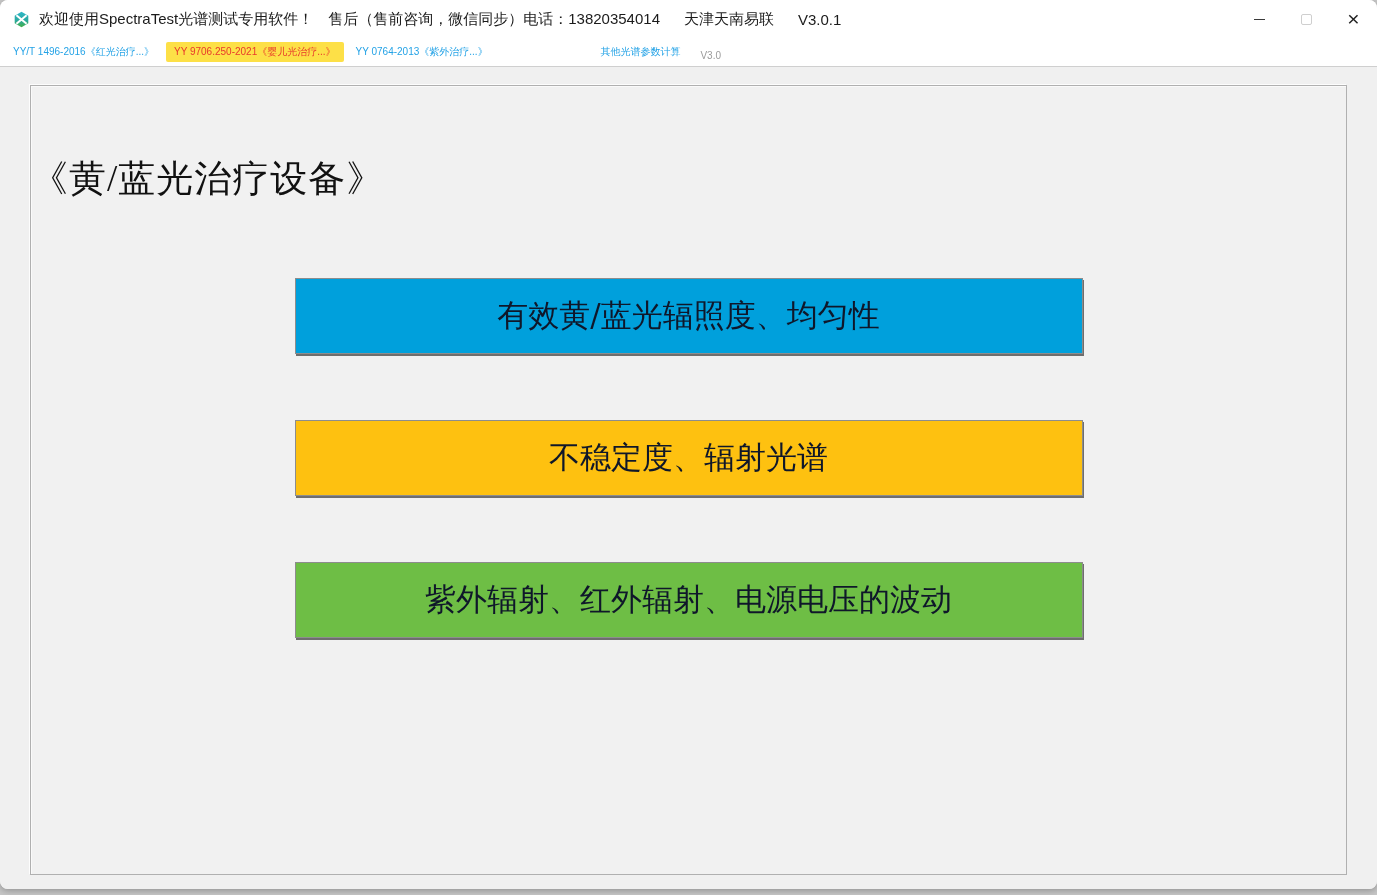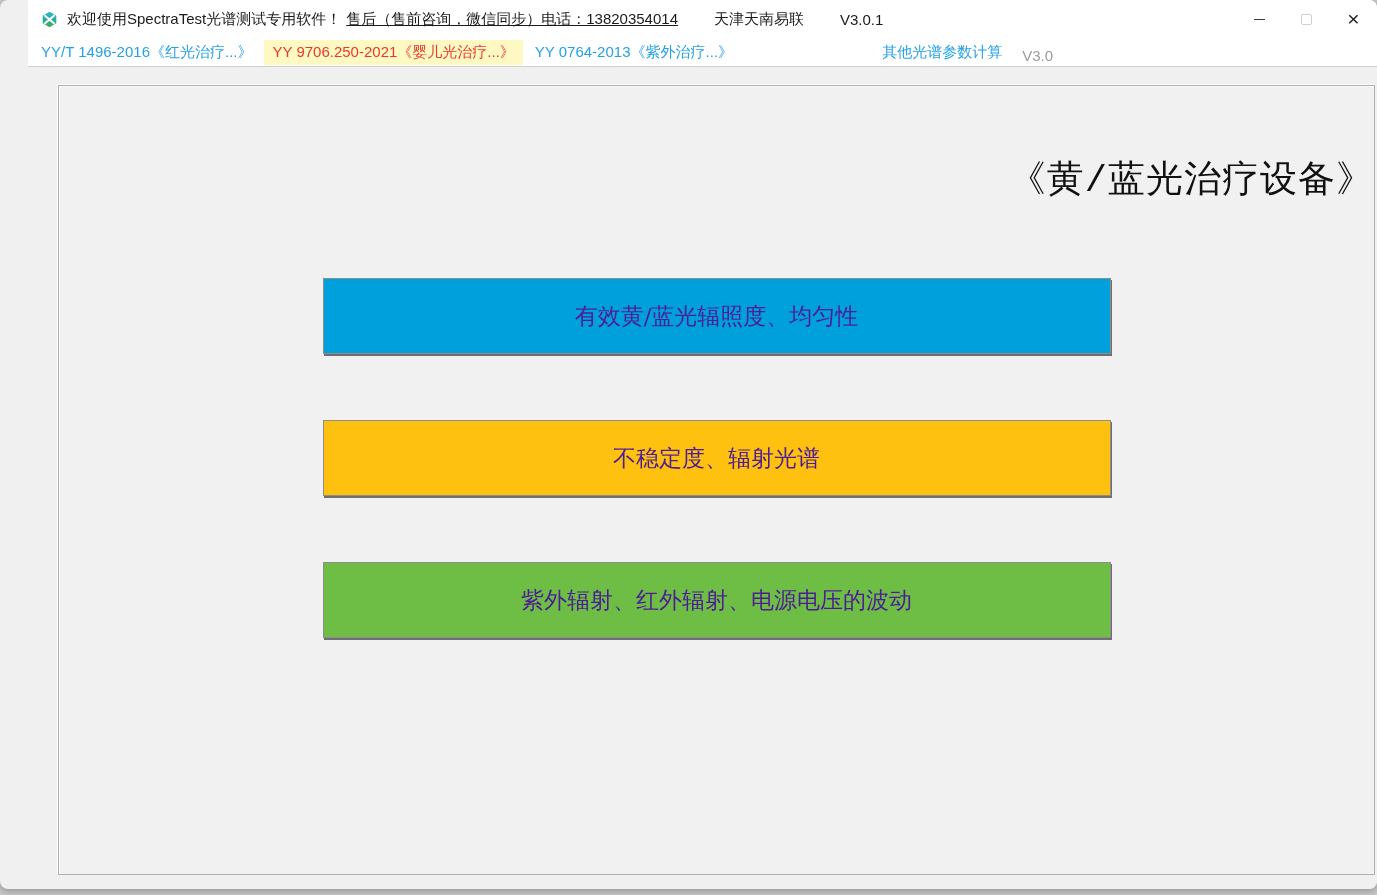--- a/index.html
+++ b/index.html
@@ -9,37 +9,36 @@
     background: #c6c6c6;
     font-family: "Liberation Sans", sans-serif;
   }
   .window {
     position: absolute; left: 0; top: 0;
     width: 1377px; height: 889px;
     background: #f0f0f0;
     border-radius: 8px;
     box-shadow: 0 2px 6px rgba(0,0,0,0.25);
     overflow: hidden;
-    padding-left: 28px;
   }
   
   .titlebar {
     height: 38px;
     background: #ffffff;
     display: flex;
     align-items: center;
     padding-left: 13px;
     font-size: 15px;
     color: #1b1b1b;
     white-space: nowrap;
   }
   .app-icon { width: 17px; height: 17px; margin-right: 9px; flex: 0 0 auto; }
   .tb-text { margin-right: 0; }
-  .tb-gap-sm { margin-left: 5px; text-decoration: underline; }
-  .tb-gap-md { margin-left: 36px; }
+  .tb-gap-sm { margin-left: 15px; }
+  .tb-gap-md { margin-left: 24px; }
   .win-controls {
     margin-left: auto;
     display: flex;
     height: 38px;
     align-self: flex-start;
   }
   .win-btn {
     width: 47px; height: 38px;
     display: flex; align-items: center; justify-content: center;
     color: #2b2b2b;
@@ -50,21 +49,21 @@
   .win-btn .square { display:block; width: 11px; height: 11px; border: 1.5px solid #cfcfcf; border-radius: 2px; }
   .win-btn.close { font-size: 21px; font-weight: 300; color: #1f1f1f; }
   
   .tabbar {
     height: 29px;
     background: #ffffff;
     border-bottom: 1px solid #cfcfcf;
     display: flex;
     align-items: center;
     padding-left: 5px;
-    font-size: 15px;
+    font-size: 10px;
     white-space: nowrap;
   }
   .tab {
     padding: 3px 8px;
     margin-right: 4px;
     border-radius: 2px;
     cursor: pointer;
   }
   
   .main {
@@ -76,37 +75,37 @@
     position: absolute;
     left: 30px; top: 18px;
     width: 1317px; height: 790px;
     background: #f1f1f1;
     border: 1px solid #b0b0b0;
     box-shadow: -1px -1px 0 #fdfdfd, inset 1px 1px 0 #fafafa;
   }
   .page-title {
     position: absolute;
     top: 68px; left: 0; right: 0;
-    text-align: right;
-    font-family: Liberation Mono, monospace;
+    text-align: left;
+    font-family: Liberation Serif, serif;
     font-size: 37px;
     color: #111;
     letter-spacing: 1px;
   }
   .action-button {
     position: absolute;
     left: 50%;
     transform: translateX(-50%);
     width: 788px; height: 76px;
     border: 1px solid #8d8d8d;
     box-shadow: 1px 2px 0 #6e6e6e;
     display: flex; align-items: center; justify-content: center;
     font-family: "DejaVu Serif", "Liberation Serif", serif;
-    font-size: 23px;
-    color: #4c1d95;
+    font-size: 31px;
+    color: #0f172a;
     cursor: pointer;
   }
   .btn-1 { top: 192px; }
   .btn-2 { top: 334px; }
   .btn-3 { top: 476px; }
   .btn-4 { top: 618px; }
 </style>
 </head>
 <body>
 
@@ -137,21 +136,21 @@
         <span class="square"></span>
       </div>
       <div class="win-btn close">
         <span>×</span>
       </div>
     </div>
   </div>
 
   <div class="tabbar">
     <span class="tab" style="background: transparent; color: rgb(35, 162, 230);">YY/T 1496-2016《红光治疗...》</span>
-    <span class="tab" style="background: #fef9c3; color: rgb(232, 57, 43);">YY 9706.250-2021《婴儿光治疗...》</span>
+    <span class="tab" style="background: #fde047; color: rgb(232, 57, 43);">YY 9706.250-2021《婴儿光治疗...》</span>
     <span class="tab" style="background: transparent; color: rgb(35, 162, 230);">YY 0764-2013《紫外治疗...》</span>
     <span class="tab" style="background: transparent; color: rgb(232, 57, 43); margin-top: 47px;">黄/蓝光治疗设备</span>
     <span class="tab" style="background: transparent; color: rgb(35, 162, 230);">其他光谱参数计算</span>
     <span class="tab" style="background: transparent; color: rgb(155, 155, 155); margin-top: 7px;">V3.0</span>
   </div>
 
   <div class="main">
     <div class="panel">
       <div class="page-title">《黄/蓝光治疗设备》</div>
 

